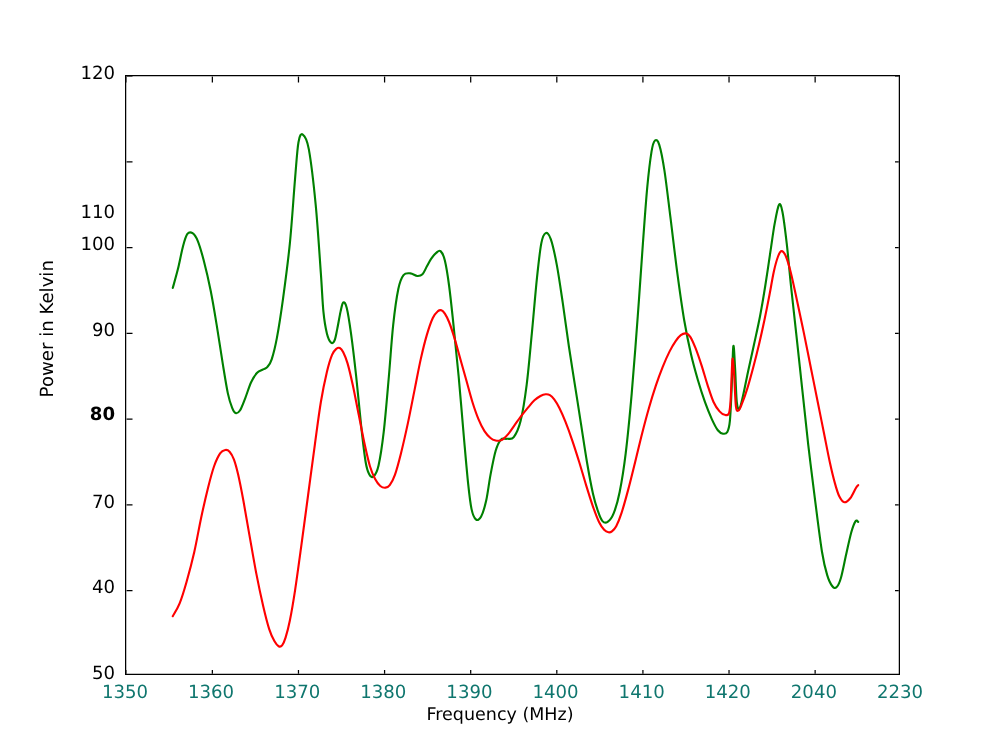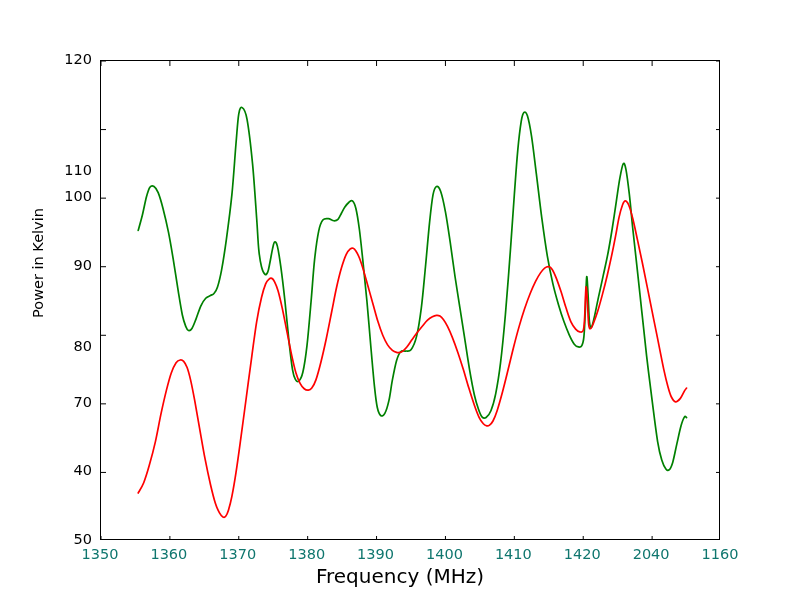--- a/index.html
+++ b/index.html
@@ -69,21 +69,21 @@
     color: #000000;
     transform: rotate(-90deg);
     transform-origin: center center;
   }
   #xlabel {
     position: absolute;
     left: 0;
     top: 564px;
     width: 800px;
     text-align: center;
-    font-size: 20px;
+    font-size: 14px;
     color: #000000;
   }
   #legend {
     position: absolute;
     left: 602px;
     top: 64px;
     width: 114px;
     padding: 4px 5px 4px 5px;
     border: 1px solid #000000;
     background: #ffffff;
@@ -158,36 +158,36 @@
           <path d="M 37.20 169.37 C 37.89 166.86, 39.96 159.89, 41.33 154.29 C 42.71 148.69, 44.20 140.46, 45.47 135.77 C 46.73 131.09, 47.65 127.89, 48.91 126.17 C 50.17 124.46, 51.67 124.57, 53.04 125.49 C 54.42 126.40, 55.69 128.00, 57.18 131.66 C 58.67 135.31, 60.28 140.80, 62.00 147.43 C 63.72 154.06, 65.79 162.86, 67.51 171.43 C 69.23 180.00, 70.73 189.14, 72.33 198.86 C 73.94 208.57, 75.66 220.57, 77.16 229.71 C 78.65 238.86, 80.03 247.77, 81.29 253.71 C 82.55 259.66, 83.70 262.74, 84.73 265.37 C 85.77 268.00, 86.46 269.14, 87.49 269.49 C 88.52 269.83, 89.67 269.37, 90.93 267.43 C 92.20 265.49, 93.57 261.60, 95.07 257.83 C 96.56 254.06, 98.28 248.23, 99.89 244.80 C 101.50 241.37, 103.10 238.97, 104.71 237.26 C 106.32 235.54, 108.16 235.31, 109.53 234.51 C 110.91 233.71, 111.83 233.83, 112.98 232.46 C 114.13 231.09, 115.16 230.17, 116.42 226.29 C 117.69 222.40, 119.06 217.14, 120.56 209.14 C 122.05 201.14, 123.66 190.86, 125.38 178.29 C 127.10 165.71, 129.28 149.71, 130.89 133.71 C 132.50 117.71, 133.87 95.77, 135.02 82.29 C 136.17 68.80, 136.74 58.74, 137.78 52.80 C 138.81 46.86, 139.84 45.71, 141.22 46.63 C 142.60 47.54, 144.32 48.91, 146.04 58.29 C 147.77 67.66, 149.95 86.29, 151.56 102.86 C 153.16 119.43, 154.66 143.43, 155.69 157.71 C 156.72 172.00, 156.95 180.57, 157.76 188.57 C 158.56 196.57, 159.48 201.60, 160.51 205.71 C 161.54 209.83, 162.92 212.34, 163.96 213.26 C 164.99 214.17, 165.91 213.03, 166.71 211.20 C 167.51 209.37, 167.97 206.17, 168.78 202.29 C 169.58 198.40, 170.73 191.43, 171.53 187.89 C 172.34 184.34, 172.80 181.49, 173.60 181.03 C 174.40 180.57, 175.32 181.03, 176.36 185.14 C 177.39 189.26, 178.54 196.57, 179.80 205.71 C 181.06 214.86, 182.56 227.43, 183.93 240.00 C 185.31 252.57, 186.80 269.71, 188.07 281.14 C 189.33 292.57, 190.48 302.40, 191.51 308.57 C 192.54 314.74, 193.23 316.23, 194.27 318.17 C 195.30 320.11, 196.45 321.37, 197.71 320.23 C 198.97 319.09, 200.47 317.26, 201.84 311.31 C 203.22 305.37, 204.60 296.46, 205.98 284.57 C 207.36 272.69, 208.85 254.29, 210.11 240.00 C 211.37 225.71, 212.29 210.51, 213.56 198.86 C 214.82 187.20, 216.31 176.69, 217.69 170.06 C 219.07 163.43, 220.21 161.14, 221.82 159.09 C 223.43 157.03, 225.50 157.60, 227.33 157.71 C 229.17 157.83, 231.24 159.66, 232.84 159.77 C 234.45 159.89, 235.71 159.66, 236.98 158.40 C 238.24 157.14, 239.27 154.29, 240.42 152.23 C 241.57 150.17, 242.60 147.89, 243.87 146.06 C 245.13 144.23, 246.74 142.29, 248.00 141.26 C 249.26 140.23, 250.30 138.86, 251.44 139.89 C 252.59 140.91, 253.74 142.74, 254.89 147.43 C 256.04 152.11, 257.19 159.43, 258.33 168.00 C 259.48 176.57, 260.51 186.86, 261.78 198.86 C 263.04 210.86, 264.53 225.14, 265.91 240.00 C 267.29 254.86, 268.78 273.71, 270.04 288.00 C 271.31 302.29, 272.46 316.00, 273.49 325.71 C 274.52 335.43, 275.21 341.49, 276.24 346.29 C 277.28 351.09, 278.43 353.49, 279.69 354.51 C 280.95 355.54, 282.44 354.97, 283.82 352.46 C 285.20 349.94, 286.69 345.03, 287.96 339.43 C 289.22 333.83, 290.14 325.49, 291.40 318.86 C 292.66 312.23, 294.16 304.34, 295.53 299.66 C 296.91 294.97, 298.17 292.34, 299.67 290.74 C 301.16 289.14, 302.77 290.40, 304.49 290.06 C 306.21 289.71, 308.16 291.09, 310.00 288.69 C 311.84 286.29, 313.79 282.63, 315.51 275.66 C 317.23 268.69, 318.84 258.51, 320.33 246.86 C 321.83 235.20, 323.09 220.00, 324.47 205.71 C 325.84 191.43, 327.34 173.14, 328.60 161.14 C 329.86 149.14, 330.90 139.66, 332.04 133.71 C 333.19 127.77, 334.23 126.06, 335.49 125.49 C 336.75 124.91, 338.13 126.06, 339.62 130.29 C 341.11 134.51, 342.84 142.29, 344.44 150.86 C 346.05 159.43, 347.66 170.86, 349.27 181.71 C 350.87 192.57, 352.48 205.14, 354.09 216.00 C 355.70 226.86, 357.30 236.57, 358.91 246.86 C 360.52 257.14, 362.13 267.43, 363.73 277.71 C 365.34 288.00, 366.95 299.20, 368.56 308.57 C 370.16 317.94, 371.89 327.31, 373.38 333.94 C 374.87 340.57, 376.25 344.69, 377.51 348.34 C 378.77 352.00, 379.69 354.51, 380.96 355.89 C 382.22 357.26, 383.60 357.60, 385.09 356.57 C 386.58 355.54, 388.30 353.71, 389.91 349.71 C 391.52 345.71, 393.13 340.57, 394.73 332.57 C 396.34 324.57, 397.95 314.86, 399.56 301.71 C 401.16 288.57, 402.77 272.00, 404.38 253.71 C 405.99 235.43, 407.71 212.00, 409.20 192.00 C 410.69 172.00, 412.07 150.86, 413.33 133.71 C 414.60 116.57, 415.63 101.37, 416.78 89.14 C 417.93 76.91, 419.19 66.63, 420.22 60.34 C 421.26 54.06, 421.94 52.34, 422.98 51.43 C 424.01 50.51, 425.16 50.86, 426.42 54.86 C 427.69 58.86, 429.06 65.71, 430.56 75.43 C 432.05 85.14, 433.66 99.43, 435.38 113.14 C 437.10 126.86, 439.05 144.00, 440.89 157.71 C 442.73 171.43, 444.56 184.57, 446.40 195.43 C 448.24 206.29, 450.07 214.86, 451.91 222.86 C 453.75 230.86, 455.59 237.14, 457.42 243.43 C 459.26 249.71, 461.10 255.43, 462.93 260.57 C 464.77 265.71, 466.72 270.51, 468.44 274.29 C 470.17 278.06, 471.77 281.26, 473.27 283.20 C 474.76 285.14, 476.14 285.71, 477.40 285.94 C 478.66 286.17, 479.93 286.29, 480.84 284.57 C 481.76 282.86, 482.34 281.37, 482.91 275.66 C 483.49 269.94, 483.83 260.23, 484.29 250.29 C 484.75 240.34, 485.21 218.86, 485.67 216.00 C 486.13 213.14, 486.59 225.71, 487.04 233.14 C 487.50 240.57, 487.85 255.09, 488.42 260.57 C 489.00 266.06, 489.69 266.74, 490.49 266.06 C 491.29 265.37, 492.10 261.37, 493.24 256.46 C 494.39 251.54, 495.89 243.54, 497.38 236.57 C 498.87 229.60, 500.59 222.06, 502.20 214.63 C 503.81 207.20, 505.53 199.77, 507.02 192.00 C 508.51 184.23, 509.78 176.57, 511.16 168.00 C 512.53 159.43, 514.03 148.91, 515.29 140.57 C 516.55 132.23, 517.59 124.23, 518.73 117.94 C 519.88 111.66, 521.14 104.46, 522.18 102.86 C 523.21 101.26, 523.90 103.20, 524.93 108.34 C 525.97 113.49, 527.23 123.77, 528.38 133.71 C 529.53 143.66, 530.56 156.00, 531.82 168.00 C 533.09 180.00, 534.46 192.00, 535.96 205.71 C 537.45 219.43, 539.17 235.43, 540.78 250.29 C 542.39 265.14, 543.88 280.00, 545.60 294.86 C 547.32 309.71, 549.27 325.14, 551.11 339.43 C 552.95 353.71, 555.01 370.63, 556.62 380.57 C 558.23 390.51, 559.38 394.51, 560.76 399.09 C 562.13 403.66, 563.63 406.40, 564.89 408.00 C 566.15 409.60, 567.19 409.83, 568.33 408.69 C 569.48 407.54, 570.51 405.49, 571.78 401.14 C 573.04 396.80, 574.53 388.69, 575.91 382.63 C 577.29 376.57, 578.78 369.26, 580.04 364.80 C 581.31 360.34, 582.57 357.26, 583.49 355.89 C 584.41 354.51, 585.21 356.46, 585.56 356.57" fill="none" stroke="#008000" stroke-width="1.7" stroke-linejoin="round" stroke-linecap="round"></path>
           <path d="M 37.20 432.00 C 38.12 430.29, 40.87 426.29, 42.71 421.71 C 44.55 417.14, 46.27 411.43, 48.22 404.57 C 50.17 397.71, 52.47 389.14, 54.42 380.57 C 56.37 372.00, 58.10 361.71, 59.93 353.14 C 61.77 344.57, 63.72 336.00, 65.44 329.14 C 67.17 322.29, 68.66 316.57, 70.27 312.00 C 71.87 307.43, 73.60 303.89, 75.09 301.71 C 76.58 299.54, 77.96 299.20, 79.22 298.97 C 80.49 298.74, 81.52 299.09, 82.67 300.34 C 83.81 301.60, 84.96 303.43, 86.11 306.51 C 87.26 309.60, 88.29 313.37, 89.56 318.86 C 90.82 324.34, 92.20 331.43, 93.69 339.43 C 95.18 347.43, 96.79 357.14, 98.51 366.86 C 100.23 376.57, 102.19 388.23, 104.02 397.71 C 105.86 407.20, 107.81 416.34, 109.53 423.77 C 111.26 431.20, 112.86 437.60, 114.36 442.29 C 115.85 446.97, 117.23 449.60, 118.49 451.89 C 119.75 454.17, 120.90 455.43, 121.93 456.00 C 122.97 456.57, 123.77 456.46, 124.69 455.31 C 125.61 454.17, 126.41 452.46, 127.44 449.14 C 128.48 445.83, 129.63 441.71, 130.89 435.43 C 132.15 429.14, 133.53 421.14, 135.02 411.43 C 136.51 401.71, 138.12 389.71, 139.84 377.14 C 141.57 364.57, 143.52 349.71, 145.36 336.00 C 147.19 322.29, 149.14 307.43, 150.87 294.86 C 152.59 282.29, 154.08 270.29, 155.69 260.57 C 157.30 250.86, 159.02 242.86, 160.51 236.57 C 162.00 230.29, 163.38 225.94, 164.64 222.86 C 165.91 219.77, 167.06 218.97, 168.09 218.06 C 169.12 217.14, 169.93 216.91, 170.84 217.37 C 171.76 217.83, 172.57 218.74, 173.60 220.80 C 174.63 222.86, 175.78 225.37, 177.04 229.71 C 178.31 234.06, 179.69 240.00, 181.18 246.86 C 182.67 253.71, 184.39 262.86, 186.00 270.86 C 187.61 278.86, 189.33 288.00, 190.82 294.86 C 192.31 301.71, 193.58 307.43, 194.96 312.00 C 196.33 316.57, 197.71 319.66, 199.09 322.29 C 200.47 324.91, 201.84 326.63, 203.22 327.77 C 204.60 328.91, 206.09 329.26, 207.36 329.14 C 208.62 329.03, 209.54 328.80, 210.80 327.09 C 212.06 325.37, 213.44 323.09, 214.93 318.86 C 216.43 314.63, 218.03 308.57, 219.76 301.71 C 221.48 294.86, 223.43 286.29, 225.27 277.71 C 227.10 269.14, 229.06 258.86, 230.78 250.29 C 232.50 241.71, 233.99 233.49, 235.60 226.29 C 237.21 219.09, 238.81 212.57, 240.42 207.09 C 242.03 201.60, 243.75 196.57, 245.24 193.37 C 246.74 190.17, 248.23 188.91, 249.38 187.89 C 250.53 186.86, 251.21 186.86, 252.13 187.20 C 253.05 187.54, 253.86 188.34, 254.89 189.94 C 255.92 191.54, 257.07 193.60, 258.33 196.80 C 259.60 200.00, 260.97 204.23, 262.47 209.14 C 263.96 214.06, 265.68 220.57, 267.29 226.29 C 268.90 232.00, 270.50 237.71, 272.11 243.43 C 273.72 249.14, 275.33 255.43, 276.93 260.57 C 278.54 265.71, 280.15 270.40, 281.76 274.29 C 283.36 278.17, 284.97 281.37, 286.58 283.89 C 288.19 286.40, 289.91 288.11, 291.40 289.37 C 292.89 290.63, 294.27 291.09, 295.53 291.43 C 296.80 291.77, 297.94 291.66, 298.98 291.43 C 300.01 291.20, 300.59 290.97, 301.73 290.06 C 302.88 289.14, 304.37 287.77, 305.87 285.94 C 307.36 284.11, 308.97 281.49, 310.69 279.09 C 312.41 276.69, 314.36 273.94, 316.20 271.54 C 318.04 269.14, 319.99 266.74, 321.71 264.69 C 323.43 262.63, 324.93 260.69, 326.53 259.20 C 328.14 257.71, 329.86 256.57, 331.36 255.77 C 332.85 254.97, 334.23 254.51, 335.49 254.40 C 336.75 254.29, 337.79 254.40, 338.93 255.09 C 340.08 255.77, 341.11 256.80, 342.38 258.51 C 343.64 260.23, 345.02 262.40, 346.51 265.37 C 348.00 268.34, 349.61 272.00, 351.33 276.34 C 353.06 280.69, 355.01 286.06, 356.84 291.43 C 358.68 296.80, 360.52 302.63, 362.36 308.57 C 364.19 314.51, 366.03 321.14, 367.87 327.09 C 369.70 333.03, 371.66 339.31, 373.38 344.23 C 375.10 349.14, 376.71 353.49, 378.20 356.57 C 379.69 359.66, 381.07 361.37, 382.33 362.74 C 383.60 364.11, 384.74 364.57, 385.78 364.80 C 386.81 365.03, 387.50 364.91, 388.53 364.11 C 389.57 363.31, 390.71 362.40, 391.98 360.00 C 393.24 357.60, 394.50 354.63, 396.11 349.71 C 397.72 344.80, 399.79 337.37, 401.62 330.51 C 403.46 323.66, 405.30 316.00, 407.13 308.57 C 408.97 301.14, 410.81 293.14, 412.64 285.94 C 414.48 278.74, 416.32 271.77, 418.16 265.37 C 419.99 258.97, 421.83 253.03, 423.67 247.54 C 425.50 242.06, 427.34 237.03, 429.18 232.46 C 431.01 227.89, 432.97 223.54, 434.69 220.11 C 436.41 216.69, 438.02 214.06, 439.51 211.89 C 441.00 209.71, 442.27 208.11, 443.64 207.09 C 445.02 206.06, 446.51 205.49, 447.78 205.71 C 449.04 205.94, 449.96 206.51, 451.22 208.46 C 452.49 210.40, 453.86 213.60, 455.36 217.37 C 456.85 221.14, 458.57 226.17, 460.18 231.09 C 461.79 236.00, 463.39 241.94, 465.00 246.86 C 466.61 251.77, 468.21 257.03, 469.82 260.57 C 471.43 264.11, 473.15 266.40, 474.64 268.11 C 476.14 269.83, 477.51 270.63, 478.78 270.86 C 480.04 271.09, 481.42 271.77, 482.22 269.49 C 483.03 267.20, 483.14 264.34, 483.60 257.14 C 484.06 249.94, 484.52 229.14, 484.98 226.29 C 485.44 223.43, 485.90 233.71, 486.36 240.00 C 486.81 246.29, 487.16 259.43, 487.73 264.00 C 488.31 268.57, 489.00 267.77, 489.80 267.43 C 490.60 267.09, 491.41 264.80, 492.56 261.94 C 493.70 259.09, 495.20 255.09, 496.69 250.29 C 498.18 245.49, 499.90 239.20, 501.51 233.14 C 503.12 227.09, 504.84 220.23, 506.33 213.94 C 507.83 207.66, 509.09 201.94, 510.47 195.43 C 511.84 188.91, 513.34 181.37, 514.60 174.86 C 515.86 168.34, 516.90 161.49, 518.04 156.34 C 519.19 151.20, 520.46 146.74, 521.49 144.00 C 522.52 141.26, 523.21 139.89, 524.24 139.89 C 525.28 139.89, 526.43 141.03, 527.69 144.00 C 528.95 146.97, 530.33 151.77, 531.82 157.71 C 533.31 163.66, 534.92 171.66, 536.64 179.66 C 538.37 187.66, 540.32 196.80, 542.16 205.71 C 543.99 214.63, 545.83 224.00, 547.67 233.14 C 549.50 242.29, 551.46 252.00, 553.18 260.57 C 554.90 269.14, 556.39 276.57, 558.00 284.57 C 559.61 292.57, 561.33 301.71, 562.82 308.57 C 564.31 315.43, 565.69 321.14, 566.96 325.71 C 568.22 330.29, 569.14 333.49, 570.40 336.00 C 571.66 338.51, 573.04 340.57, 574.53 340.80 C 576.03 341.03, 577.86 339.20, 579.36 337.37 C 580.85 335.54, 582.46 331.54, 583.49 329.83 C 584.52 328.11, 585.21 327.54, 585.56 327.09" fill="none" stroke="#FF0000" stroke-width="1.7" stroke-linejoin="round" stroke-linecap="round"></path>
         </g>
     </svg>
   </div>
 
   <div id="ytick-labels">
       <div class="ytick-label" style="left: 38px; top: 531px;">50</div>
       <div class="ytick-label" style="left: 38px; top: 462.429px;">40</div>
       <div class="ytick-label" style="left: 38px; top: 393.857px;">70</div>
-      <div class="ytick-label" style="left: 38px; top: 338px;">80</div>
+      <div class="ytick-label" style="left: 38px; top: 324px; font-weight: bold;">80</div>
       <div class="ytick-label" style="left: 38px; top: 256.714px;">90</div>
       <div class="ytick-label" style="left: 38px; top: 188.143px;">100</div>
       <div class="ytick-label" style="left: 38px; top: 128px; margin-top: 34px;">110</div>
       <div class="ytick-label" style="left: 38px; top: 51px;">120</div>
     </div>
   <div id="xtick-labels">
       <div class="xtick-label" style="left: 60px; top: 546px;">1350</div>
       <div class="xtick-label" style="left: 128.889px; top: 546px;">1360</div>
       <div class="xtick-label" style="left: 197.778px; top: 546px;">1370</div>
       <div class="xtick-label" style="left: 266.667px; top: 546px;">1380</div>
       <div class="xtick-label" style="left: 335.556px; top: 546px;">1390</div>
       <div class="xtick-label" style="left: 404.444px; top: 546px;">1400</div>
       <div class="xtick-label" style="left: 473.333px; top: 546px;">1410</div>
       <div class="xtick-label" style="left: 542.222px; top: 546px;">1420</div>
       <div class="xtick-label" style="left: 611.111px; top: 546px;">2040</div>
-      <div class="xtick-label" style="left: 680px; top: 546px;">1160</div>
+      <div class="xtick-label" style="left: 680px; top: 546px;">2230</div>
     </div>
 
   <div id="ylabel">Power in Kelvin</div>
   <div id="xlabel">Frequency (MHz)</div>
 
 
 </div>
 
 </body></html>

